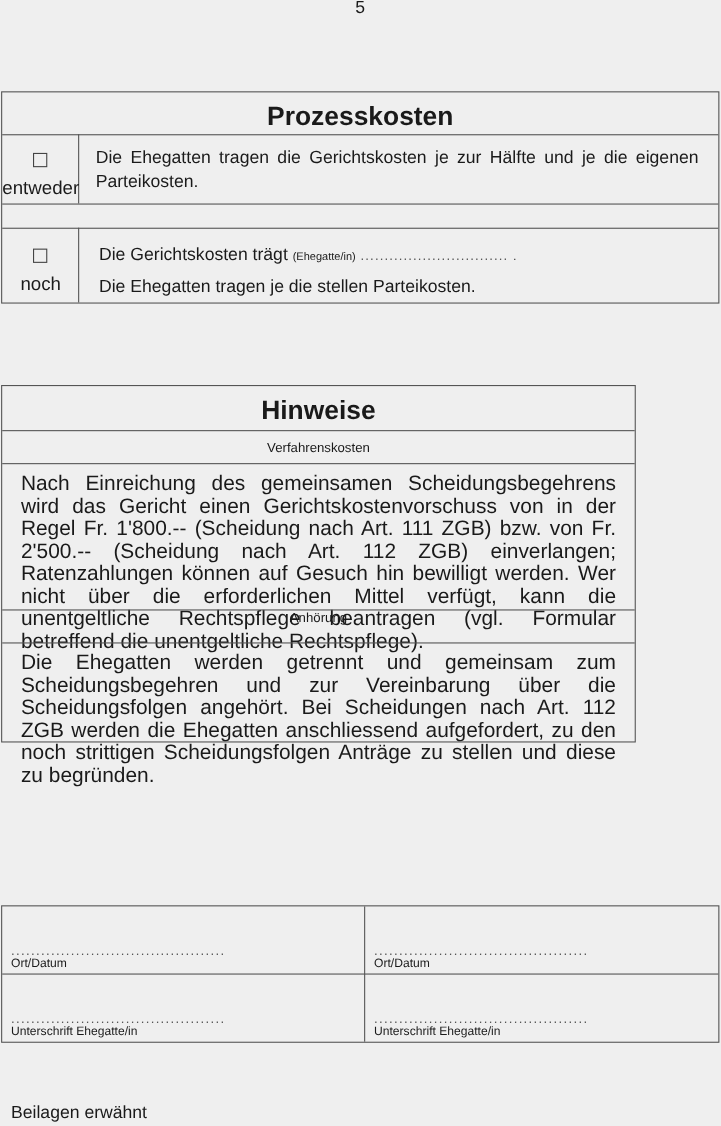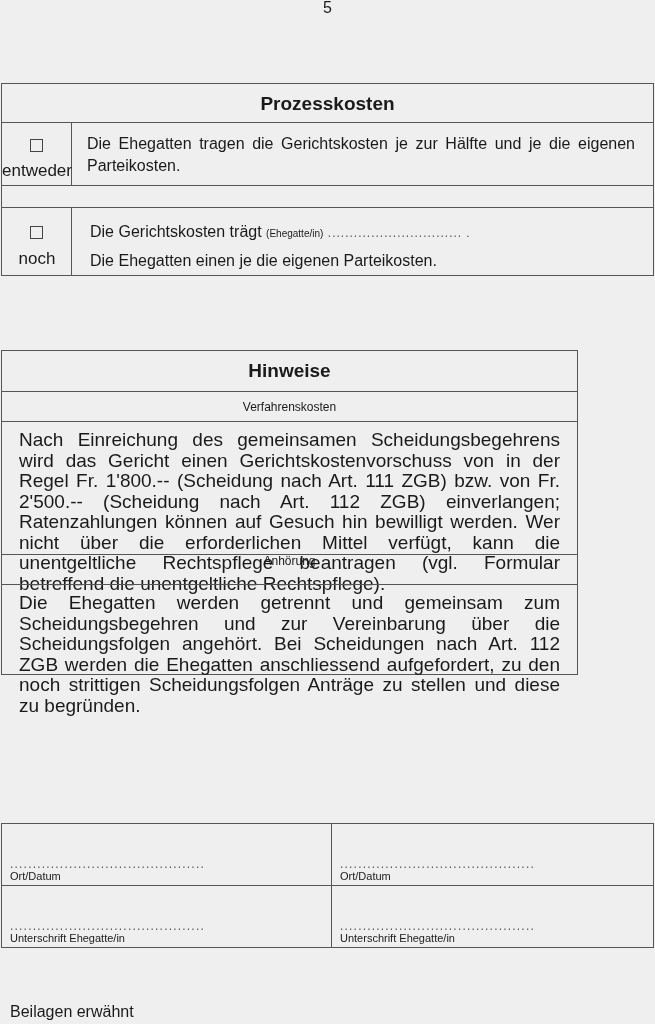--- a/index.html
+++ b/index.html
@@ -5,21 +5,21 @@
   html, body { margin:0; padding:0; }
   body {
     width:655px; height:1024px; background:#efefef; position:relative;
     font-family:"Liberation Sans", sans-serif; color:#1a1a1a; overflow:hidden;
   }
   .abs { position:absolute; }
   .page-number { left:0; width:655px; top:-1px; text-align:center; font-size:16px; }
   .box { border:1.5px solid #555; box-sizing:border-box; }
   .hline { position:absolute; left:0; right:0; height:0; border-top:1.5px solid #555; }
   .vline { position:absolute; top:0; bottom:0; width:0; border-left:1.5px solid #555; }
-  .title { position:absolute; left:0; right:0; text-align:center; font-weight:bold; font-size:19px; }
+  .title { position:absolute; left:0; right:0; text-align:center; font-weight:bold; font-size:24px; }
   .subtitle { position:absolute; left:0; right:0; text-align:center; font-size:12px; }
   .para { position:absolute; left:17px; right:17px; font-size:19px; line-height:20.5px; text-align:justify; }
   .checkbox { position:absolute; width:13px; height:13px; border:1.5px solid #444; box-sizing:border-box; }
   .optlabel { position:absolute; width:70px; text-align:center; font-size:17px; }
   .opttext { position:absolute; left:90px; right:18px; font-size:16px; line-height:22px; text-align:justify; }
   .small { font-size:10px; }
   .dots { letter-spacing:1px; color:#555; font-size:12px; }
   .sig-dots { position:absolute; font-size:12px; color:#555; letter-spacing:1.2px; white-space:nowrap; overflow:hidden; }
   .sig-label { position:absolute; font-size:11px; }
   .footer { left:10px; top:1003px; font-size:16px; }
@@ -43,21 +43,21 @@
 
   <div class="checkbox" style="left:28px; top:142px;"></div>
   <div class="optlabel" style="left:0; top:165px;">noch</div>
   <div class="opttext" style="top:134px; left:88px; text-align:left; line-height:27px;">
     <div>
       <span>Die Gerichtskosten trägt</span>
       <span class="small">(Ehegatte/in)</span>
       <span class="dots">...............................</span>
       <span class="small">.</span>
     </div>
-    <div>Die Ehegatten einen je die eigenen Parteikosten.</div>
+    <div>Die Ehegatten tragen je die stellen Parteikosten.</div>
   </div>
 </div>
 
 <div class="abs box" style="left:1px; top:350px; width:577px; height:325px;">
   <div class="title" style="top:9px;">Hinweise</div>
   <div class="hline" style="top:40px;"></div>
   <div class="subtitle" style="top:49px;">Verfahrenskosten</div>
   <div class="hline" style="top:70px;"></div>
   <div class="para" style="top:79px;">Nach Einreichung des gemeinsamen Scheidungsbegehrens wird das Gericht einen Gerichtskostenvorschuss von in der Regel Fr. 1'800.-- (Scheidung nach Art. 111 ZGB) bzw. von Fr. 2'500.-- (Scheidung nach Art. 112 ZGB) einverlangen; Ratenzahlungen können auf Gesuch hin bewilligt werden. Wer nicht über die erforderlichen Mittel verfügt, kann die unentgeltliche Rechtspflege beantragen (vgl. Formular betreffend die unentgeltliche Rechtspflege).</div>
   <div class="hline" style="top:203px;"></div>

